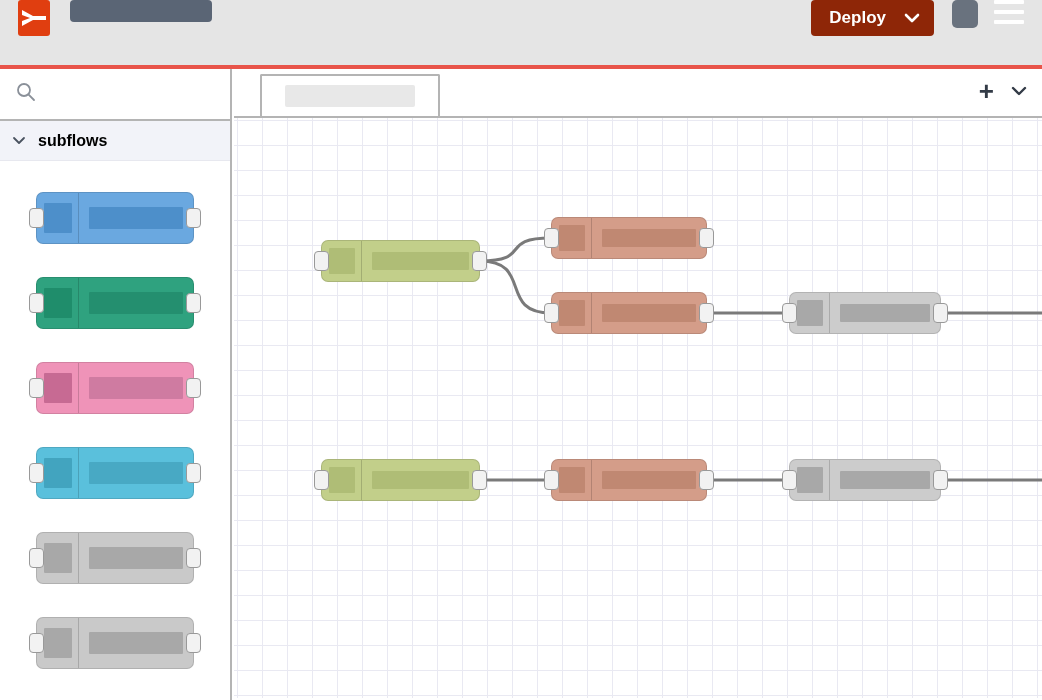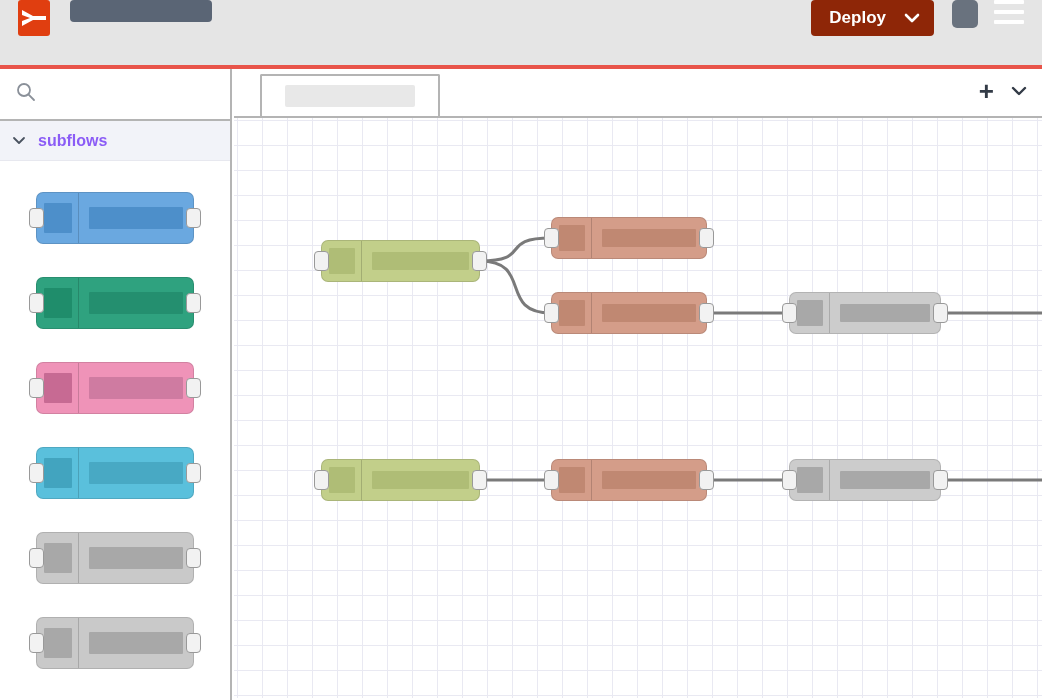--- a/index.html
+++ b/index.html
@@ -87,21 +87,21 @@
     height: 40px;
     background: #f2f3f9;
     display: flex; align-items: center;
     padding-left: 12px;
     border-bottom: 1px solid #e7e8ef;
     cursor: pointer;
   }
   .cat-chevron { display: flex; margin-right: 12px; }
   .cat-label {
     font-size: 16px; font-weight: bold;
-    color: #8b5cf6;
+    color: #000000;
   }
   .palette-nodes { padding-top: 14px; }
   .palette-node-wrap {
     position: relative;
     height: 85px;
     display: flex; align-items: center;
     justify-content: center;
   }
 
   

